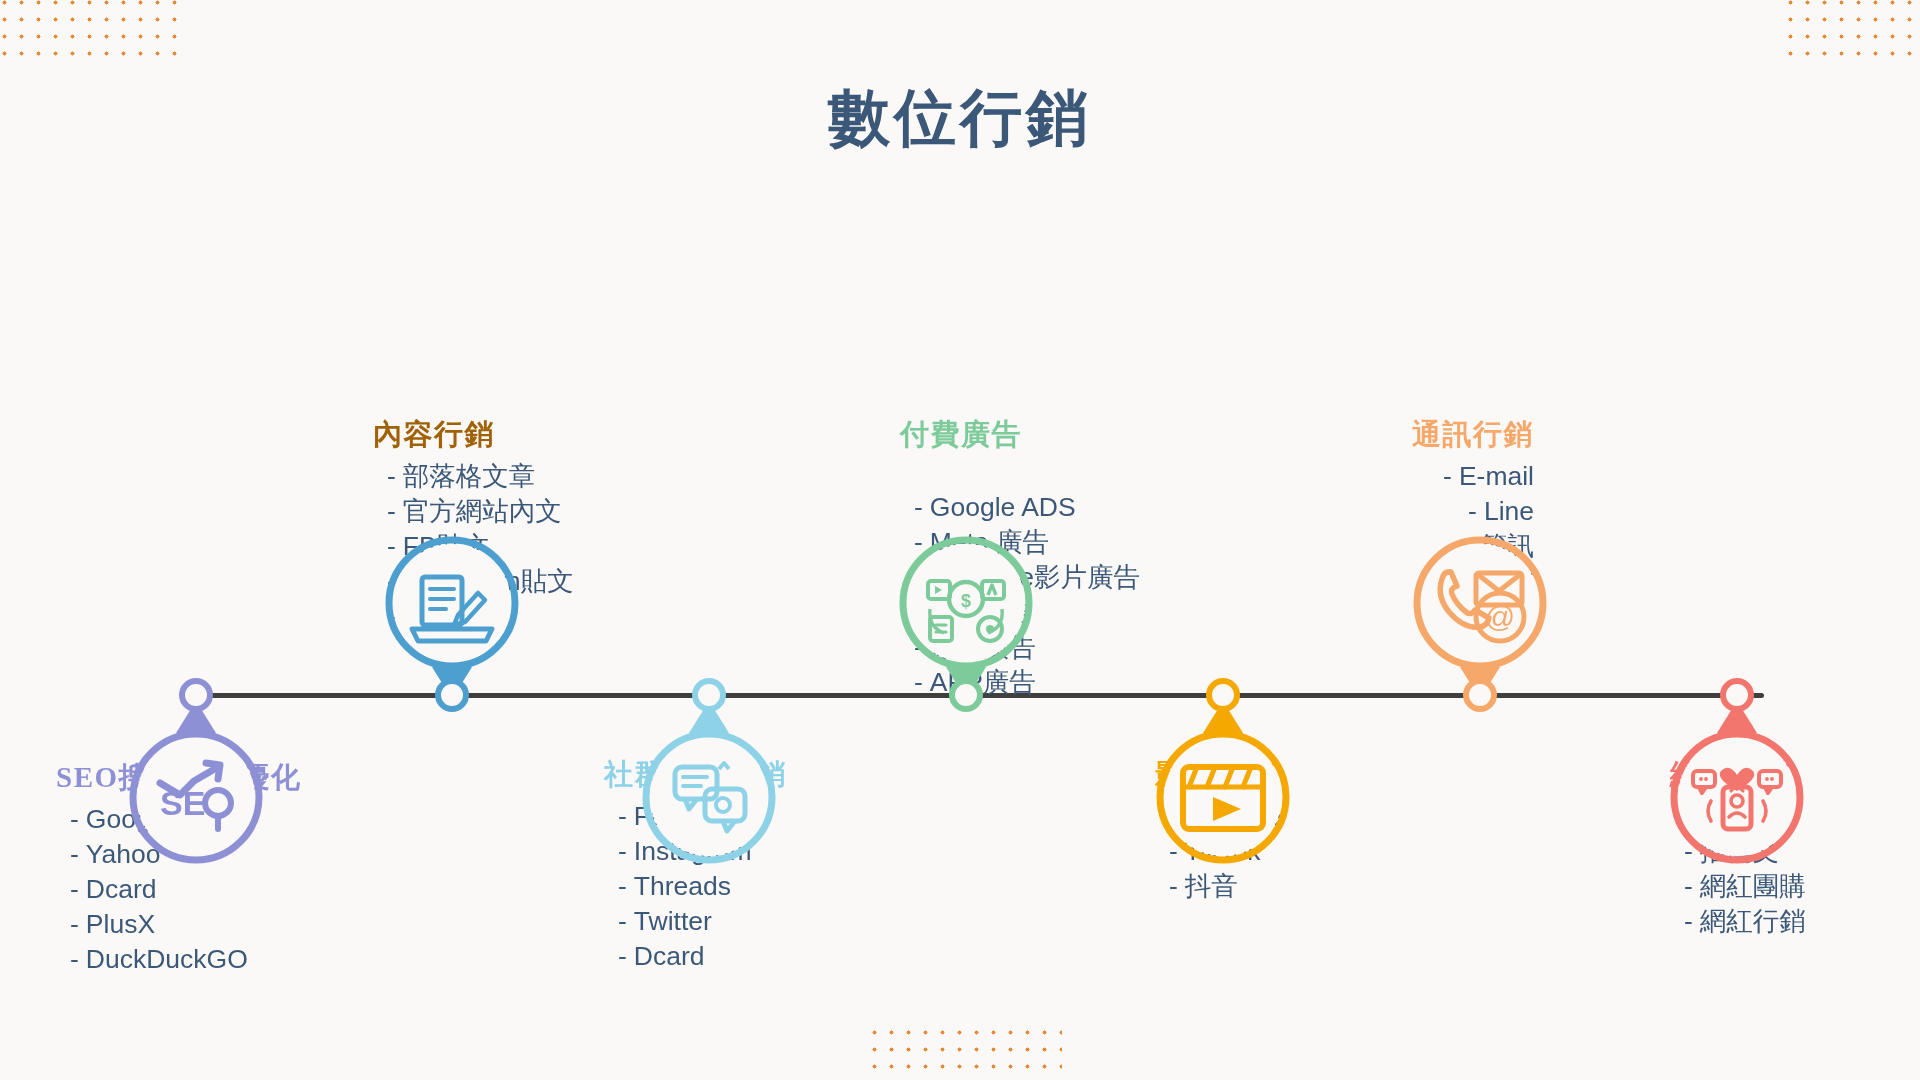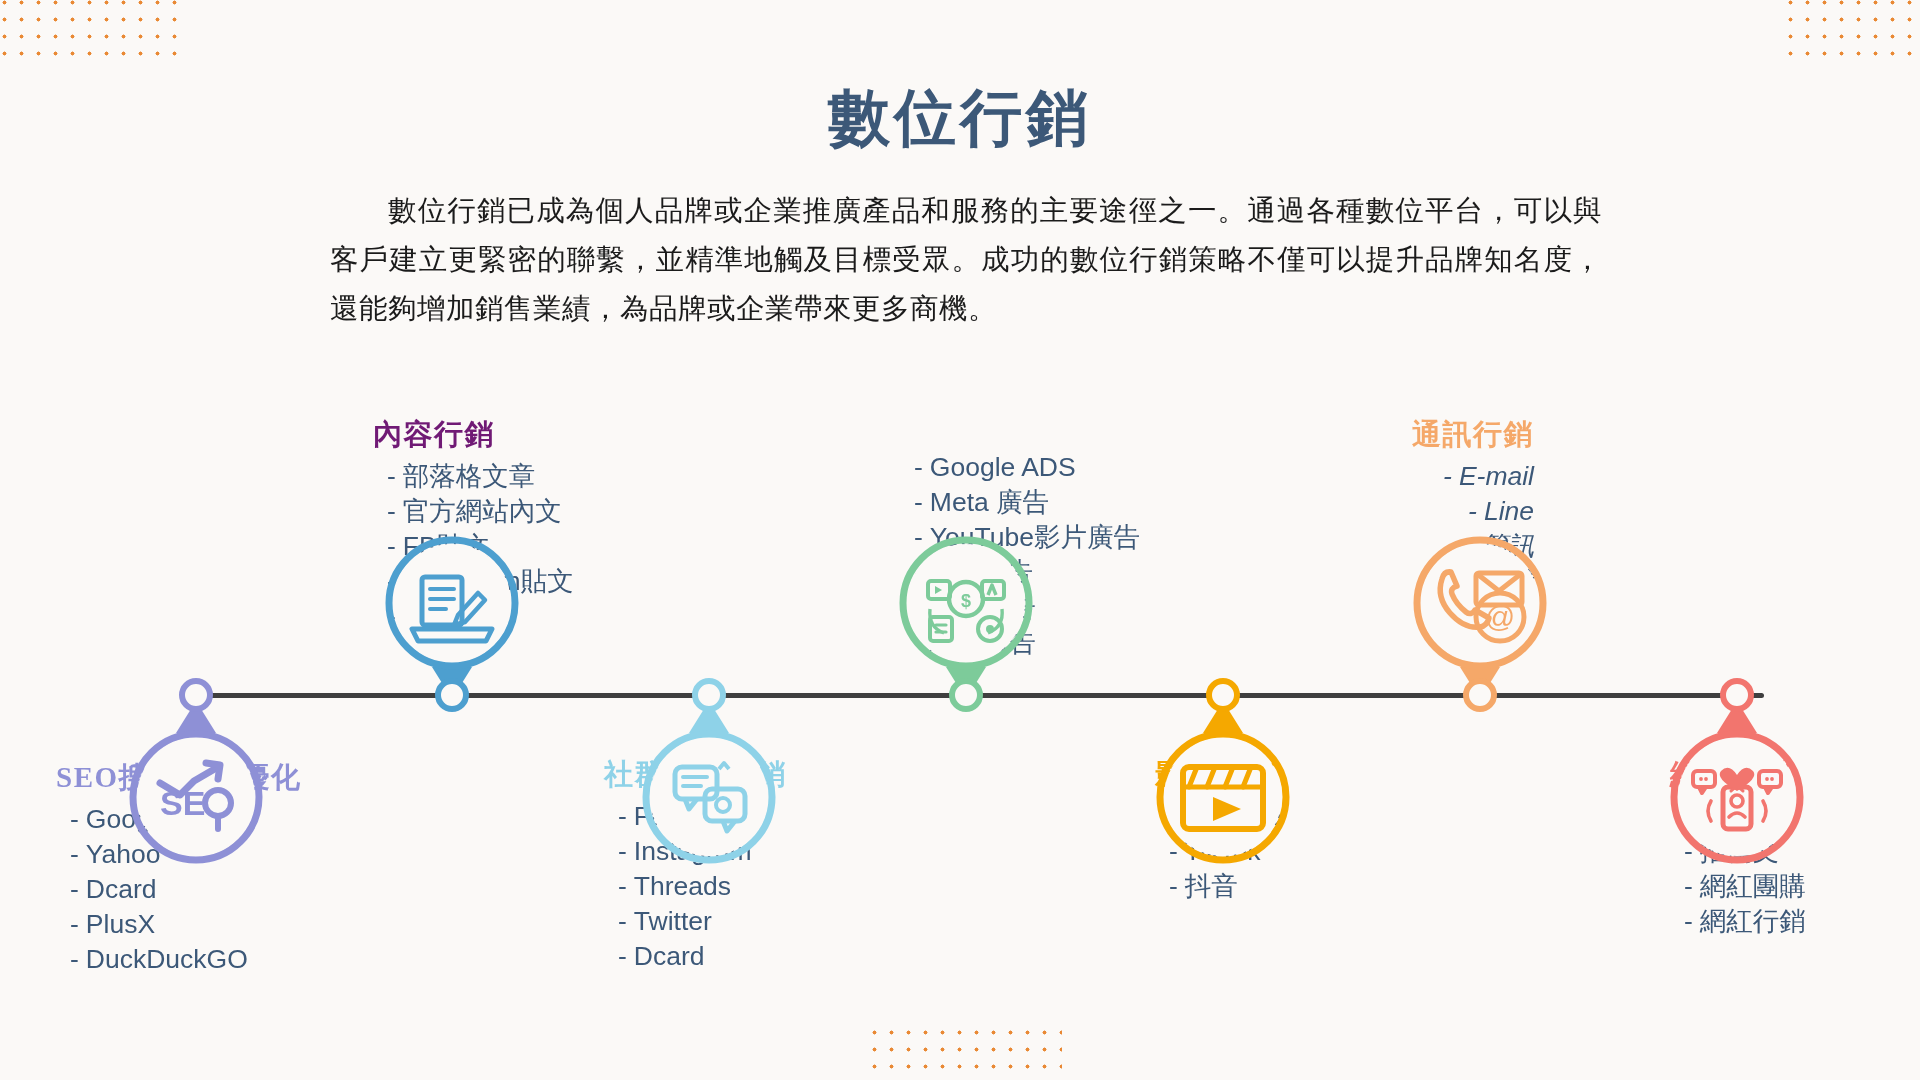--- a/index.html
+++ b/index.html
@@ -121,21 +121,20 @@
 </head>
 <body>
 
 <div id="canvas">
 
   <div class="dots tl"></div>
   <div class="dots tr"></div>
   <div class="dots bc"></div>
 
   <div class="title">數位行銷</div>
-  <div class="intro">數位行銷已成為個人品牌或企業推廣產品和服務的主要途徑之一。通過各種數位平台，可以與客戶建立更緊密的聯繫，並精準地觸及目標受眾。成功的數位行銷策略不僅可以提升品牌知名度，還能夠增加銷售業績，為品牌或企業帶來更多商機。</div>
 
   <div class="axis"></div>
 
   <div id="nodes">
       <div class="node" style="left: 179px; border-color: rgb(142, 144, 214);"></div>
       <div class="node" style="left: 435px; border-color: rgb(77, 159, 207);"></div>
       <div class="node" style="left: 692px; border-color: rgb(142, 210, 232);"></div>
       <div class="node" style="left: 949px; border-color: rgb(125, 203, 154);"></div>
       <div class="node" style="left: 1206px; border-color: rgb(245, 168, 0);"></div>
       <div class="node" style="left: 1463px; border-color: rgb(245, 168, 105);"></div>
@@ -276,60 +275,61 @@
         <div class="heading" style="color: rgb(142, 144, 214);">SEO搜尋引擎優化</div>
         <ul style="padding-left: 14px;">
           <li><span class="dash">-</span><span>Google</span></li>
           <li><span class="dash">-</span><span>Yahoo</span></li>
           <li><span class="dash">-</span><span>Dcard</span></li>
           <li><span class="dash">-</span><span>PlusX</span></li>
           <li><span class="dash">-</span><span>DuckDuckGO</span></li>
         </ul>
       </div>
       <div class="block" style="left: 373px; top: 415px;">
-        <div class="heading" style="color: #701a75; font-family: Liberation Mono, monospace;">內容行銷</div>
+        <div class="heading" style="color: #a16207; font-family: Liberation Mono, monospace;">內容行銷</div>
         <ul style="padding-left: 14px;">
           <li><span class="dash">-</span><span>部落格文章</span></li>
           <li><span class="dash">-</span><span>官方網站內文</span></li>
           <li><span class="dash">-</span><span>FB貼文</span></li>
           <li><span class="dash">-</span><span>Instagram貼文</span></li>
           <li><span class="dash">-</span><span>電子書</span></li>
         </ul>
       </div>
       <div class="block" style="left: 604px; top: 755px;">
         <div class="heading" style="color: rgb(142, 210, 232);">社群媒體行銷</div>
         <ul style="padding-left: 14px;">
           <li><span class="dash">-</span><span>Facebook</span></li>
           <li><span class="dash">-</span><span>Instagram</span></li>
           <li><span class="dash">-</span><span>Threads</span></li>
           <li><span class="dash">-</span><span>Twitter</span></li>
           <li><span class="dash">-</span><span>Dcard</span></li>
         </ul>
       </div>
       <div class="block" style="left: 900px; top: 415px;">
+        <div class="heading" style="color: rgb(125, 203, 154);">付費廣告</div>
         <ul style="padding-left: 14px; margin-top: 35px;">
           <li><span class="dash">-</span><span>Google  ADS</span></li>
           <li><span class="dash">-</span><span>Meta 廣告</span></li>
           <li><span class="dash">-</span><span>YouTube影片廣告</span></li>
           <li><span class="dash">-</span><span>Line廣告</span></li>
           <li><span class="dash">-</span><span>原生廣告</span></li>
           <li><span class="dash">-</span><span>APP廣告</span></li>
         </ul>
       </div>
       <div class="block" style="left: 1155px; top: 755px;">
         <div class="heading" style="color: rgb(245, 168, 0);">影音行銷</div>
         <ul style="padding-left: 14px;">
           <li><span class="dash">-</span><span>Youtube</span></li>
           <li><span class="dash">-</span><span>TikTok</span></li>
           <li><span class="dash">-</span><span>抖音</span></li>
         </ul>
       </div>
       <div class="block" style="left: 1412px; top: 415px; text-align: right;">
         <div class="heading" style="color: rgb(245, 168, 105);">通訊行銷</div>
-        <ul style="padding-left: 14px; font-style: italic;">
+        <ul style="padding-left: 14px;">
           <li><span class="dash">-</span><span>E-mail</span></li>
           <li><span class="dash">-</span><span>Line</span></li>
           <li><span class="dash">-</span><span>簡訊</span></li>
           <li><span class="dash">-</span><span>微信</span></li>
         </ul>
       </div>
       <div class="block" style="left: 1670px; top: 755px;">
         <div class="heading" style="color: rgb(242, 117, 110);">網紅行銷</div>
         <ul style="padding-left: 14px;">
           <li><span class="dash">-</span><span>開箱文</span></li>

